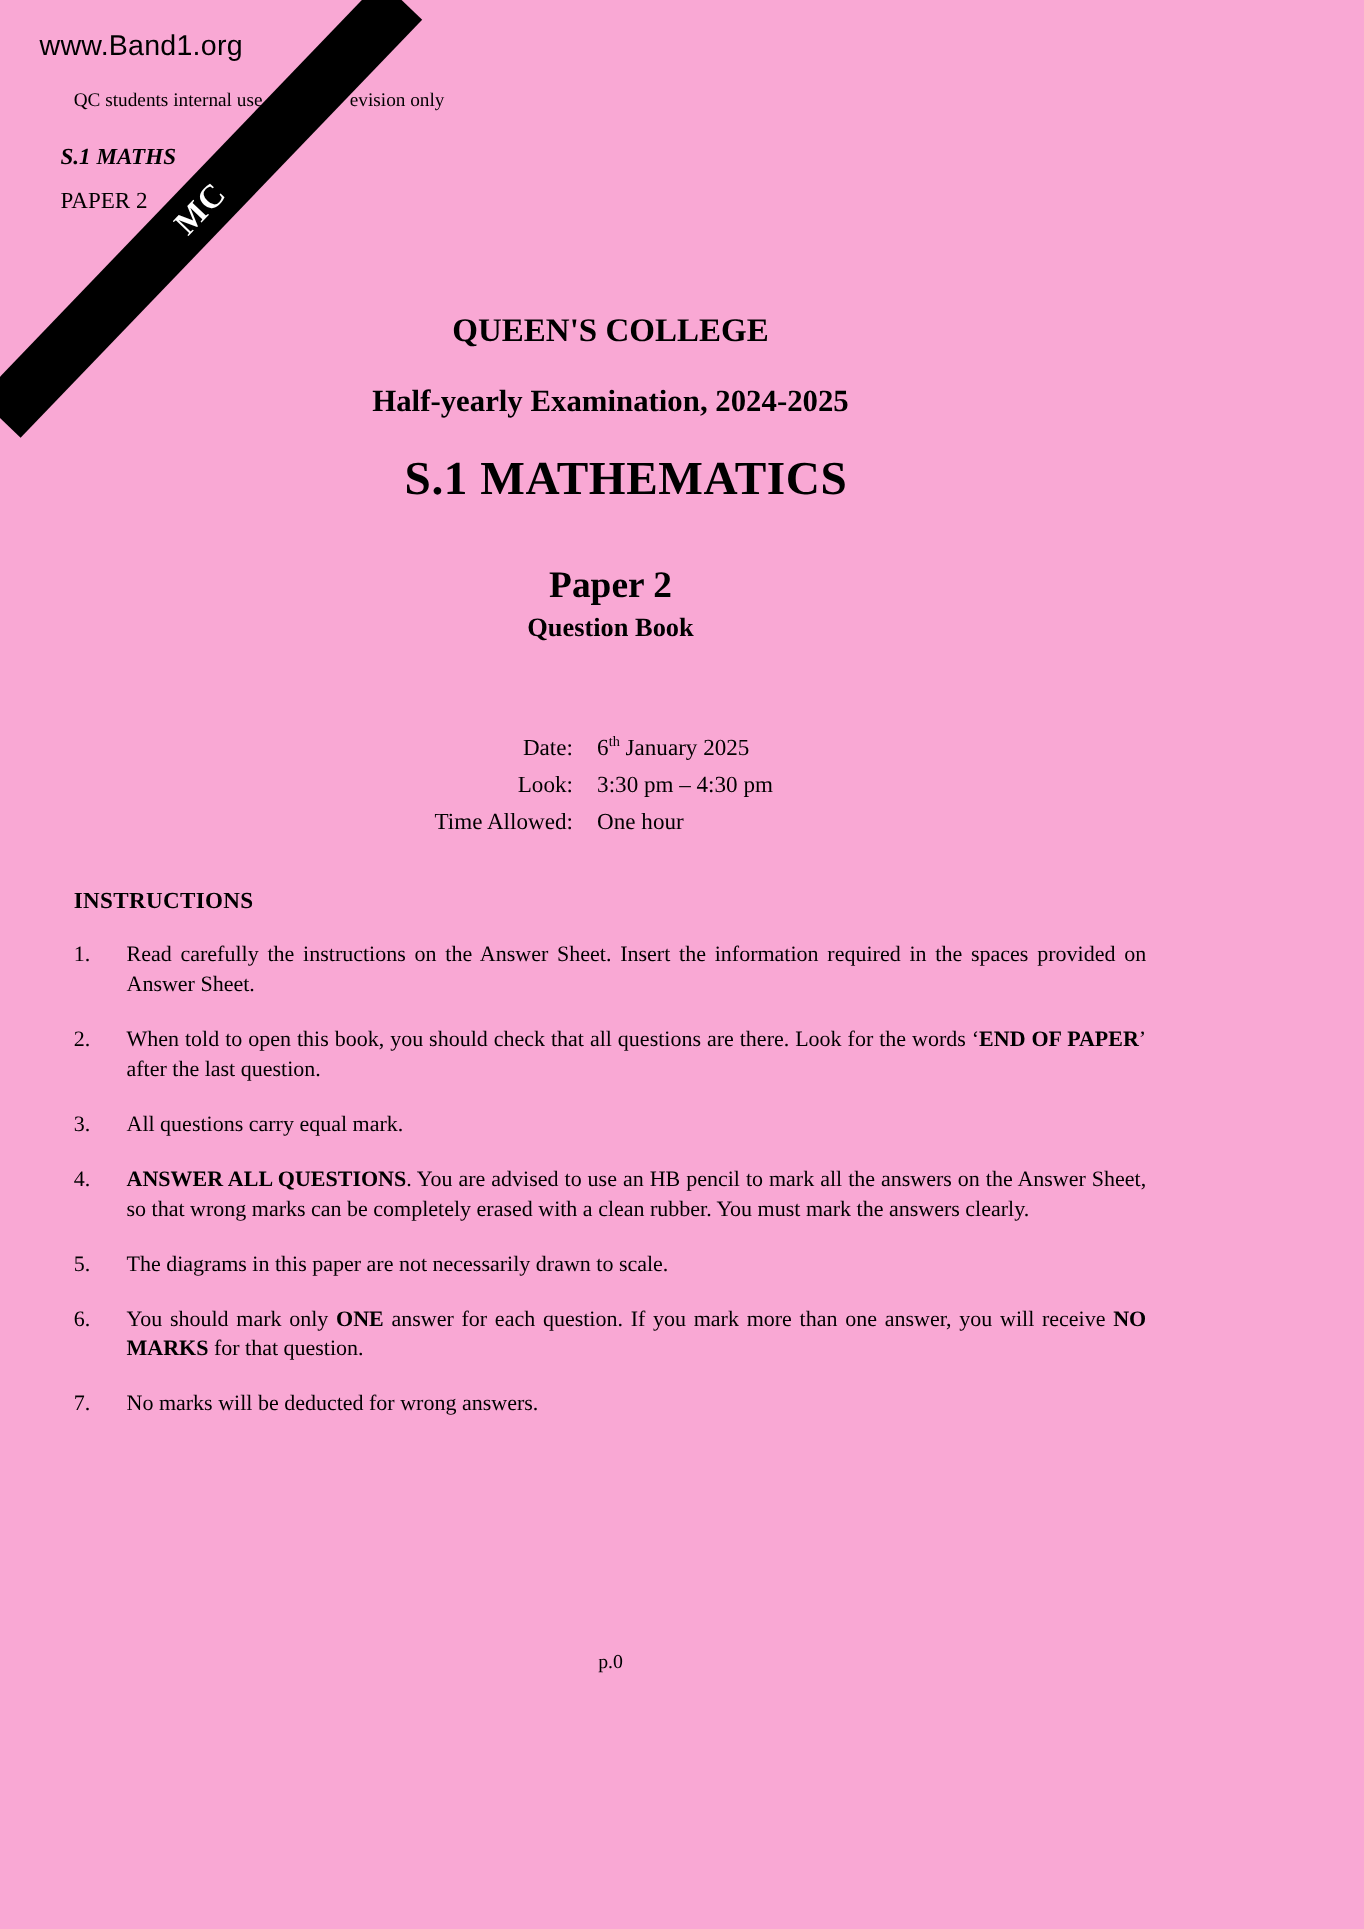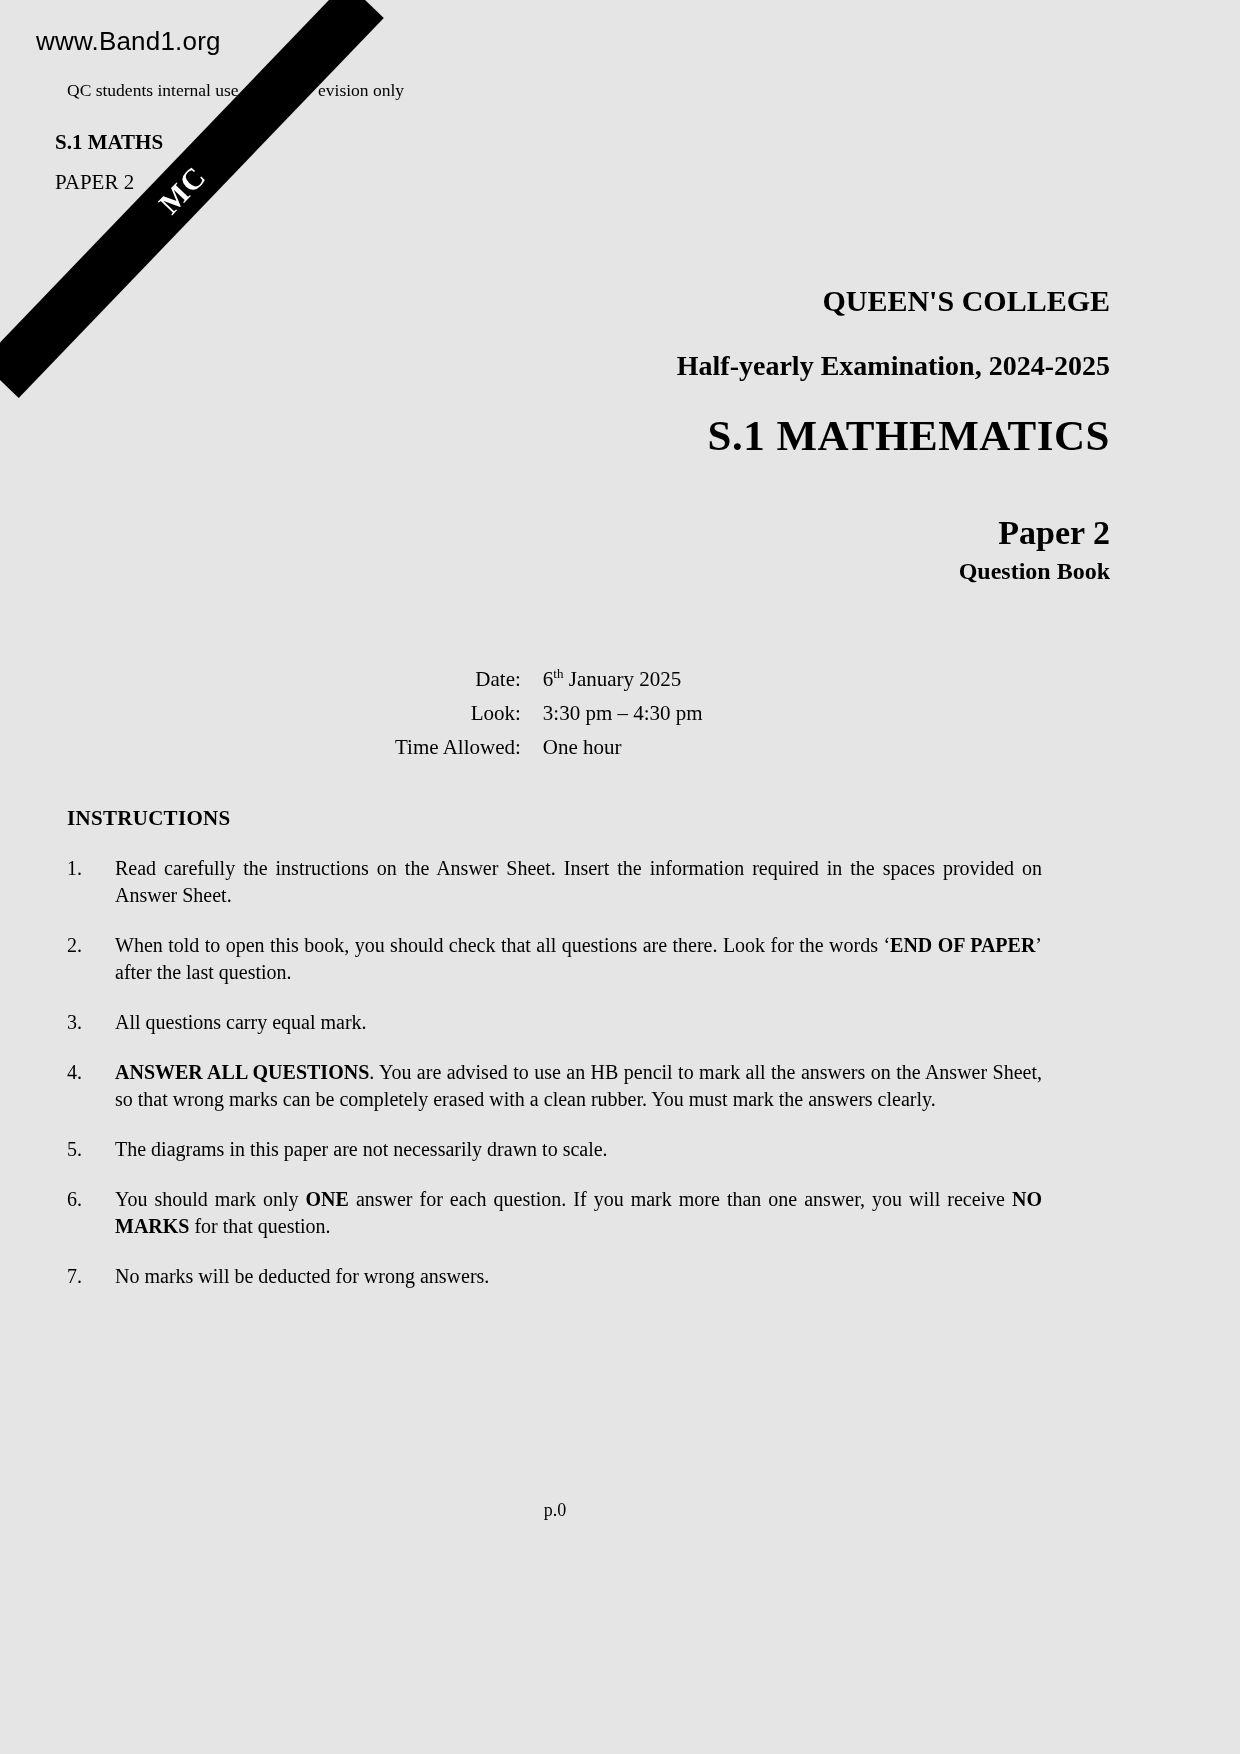--- a/index.html
+++ b/index.html
@@ -8,21 +8,21 @@
   body {
     width: 1240px;
     height: 1754px;
     font-family: "Liberation Serif", "DejaVu Serif", serif;
     color: #000000;
   }
   .page {
     position: relative;
     width: 1240px;
     height: 1754px;
-    background: #e5e5e5;
+    background: #f9a8d4;
     overflow: hidden;
   }
 
   
   .site {
     position: absolute;
     left: 36px;
     top: 26px;
     font-family: "Liberation Sans", "DejaVu Sans", sans-serif;
     font-size: 26px;
@@ -39,20 +39,21 @@
     left: 318px;
     top: 80px;
     font-size: 17.5px;
   }
   .corner-subject {
     position: absolute;
     left: 55px;
     top: 130px;
     font-size: 21px;
     font-weight: bold;
+    font-style: italic;
   }
   .corner-paper {
     position: absolute;
     left: 55px;
     top: 170px;
     font-size: 21px;
   }
 
   
   .banner {
@@ -72,21 +73,21 @@
     font-weight: bold;
     font-size: 30px;
     letter-spacing: 1px;
   }
 
   
   .center-line {
     position: absolute;
     left: 0;
     width: 1110px;
-    text-align: right;
+    text-align: center;
     font-weight: bold;
   }
   .school      { top: 284px; font-size: 30px; }
   .exam-title  { top: 350px; font-size: 28px; }
   .subject     { top: 411px; font-size: 43px; letter-spacing: 0.5px; padding-left: 28px; }
   .paper       { top: 514px; font-size: 34px; }
   .book-type   { top: 558px; font-size: 24px; }
 
   
   .details {

